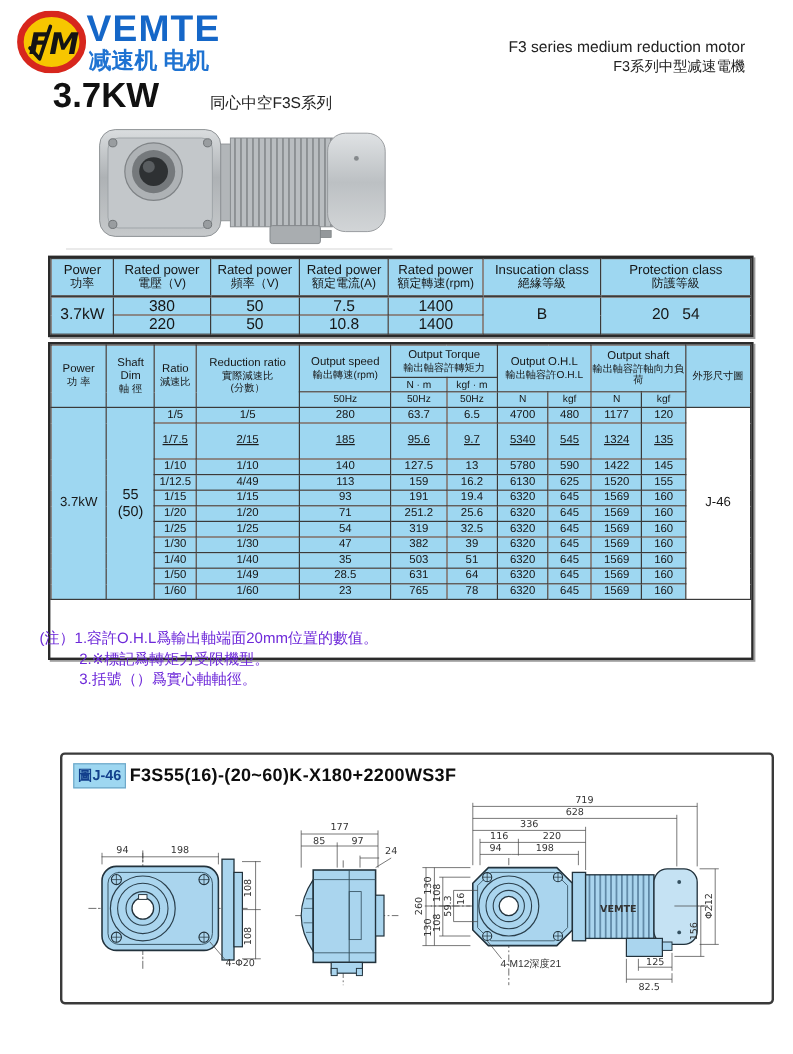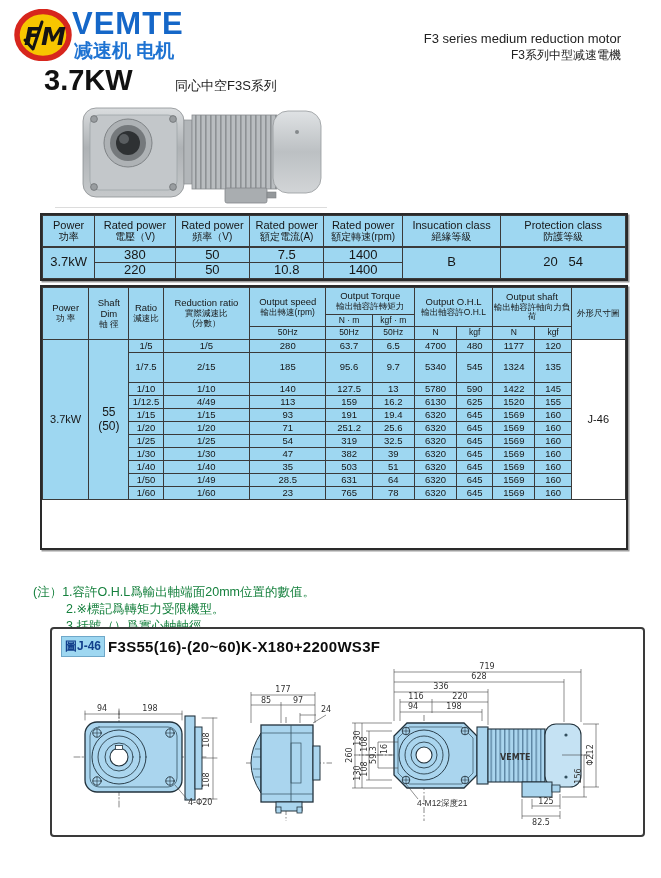--- a/index.html
+++ b/index.html
@@ -27,21 +27,21 @@
   .t1 .hd-zh{font-size:10px;}
   .t1 td{font-size:13px;}
   .t1 tr.body td{border-top-width:1px;}
   .t1 tr.body-first td{border-top:2px solid #3a3a3a;}
   .t2 td{font-size:9.5px;}
   .t2 .sub{font-size:8.5px;}
   .cell-dimref{background:#ffffff !important;font-size:11px !important;}
   .shaft-line{display:block;font-size:12px;}
 
   
-  .notes{position:absolute;left:33px;top:584px;font-size:12.5px;line-height:17px;color:#15803d;}
+  .notes{position:absolute;left:33px;top:524px;font-size:12.5px;line-height:17px;color:#6d28d9;}
   .notes .ind{padding-left:33px;}
 
   
   .diagram-box{position:absolute;left:50px;top:627px;width:591px;height:206px;
       border:2px solid #3a3a3a;border-radius:4px;background:#fff;}
   .diagram-title{position:absolute;left:9px;top:7px;display:flex;align-items:center;}
   .diagram-tag{background:#9ed7f1;color:#123f8c;font-size:12px;font-weight:bold;padding:1px 3px;border:1px solid #6fa8c9;}
   .diagram-model{font-size:15px;font-weight:bold;color:#0d0d0d;margin-left:3px;letter-spacing:0.3px;}
   .drawing{position:absolute;left:2px;top:32px;}
 
@@ -244,21 +244,21 @@
             <td>1/5</td>
             <td>280</td>
             <td>63.7</td>
             <td>6.5</td>
             <td>4700</td>
             <td>480</td>
             <td>1177</td>
             <td>120</td>
             <td rowspan="11" class="cell-dimref">J-46</td>
           </tr>
-          <tr style="height: 30px;">
+          <tr style="height: 30px; text-decoration: underline;">
             <td>1/7.5</td>
             <td>2/15</td>
             <td>185</td>
             <td>95.6</td>
             <td>9.7</td>
             <td>5340</td>
             <td>545</td>
             <td>1324</td>
             <td>135</td>
           </tr>

